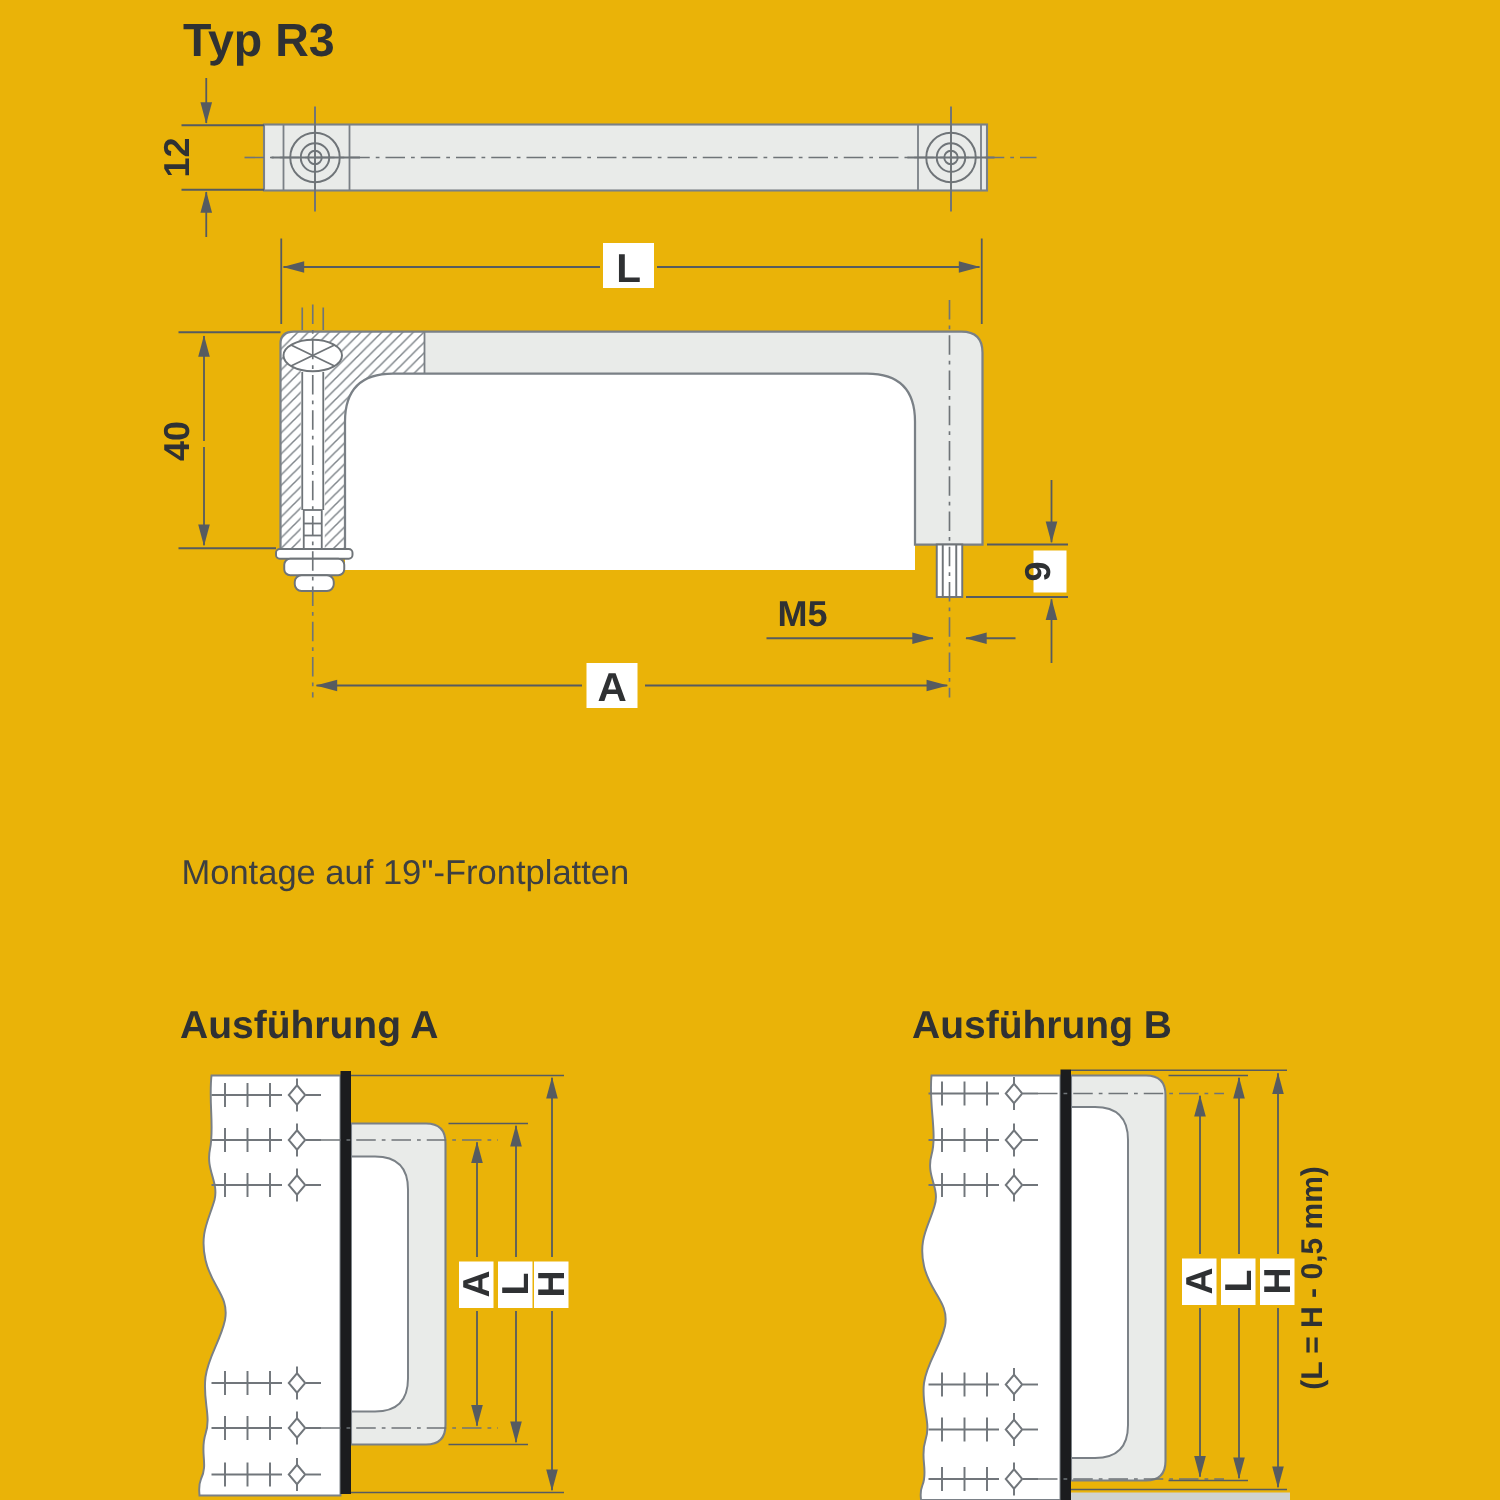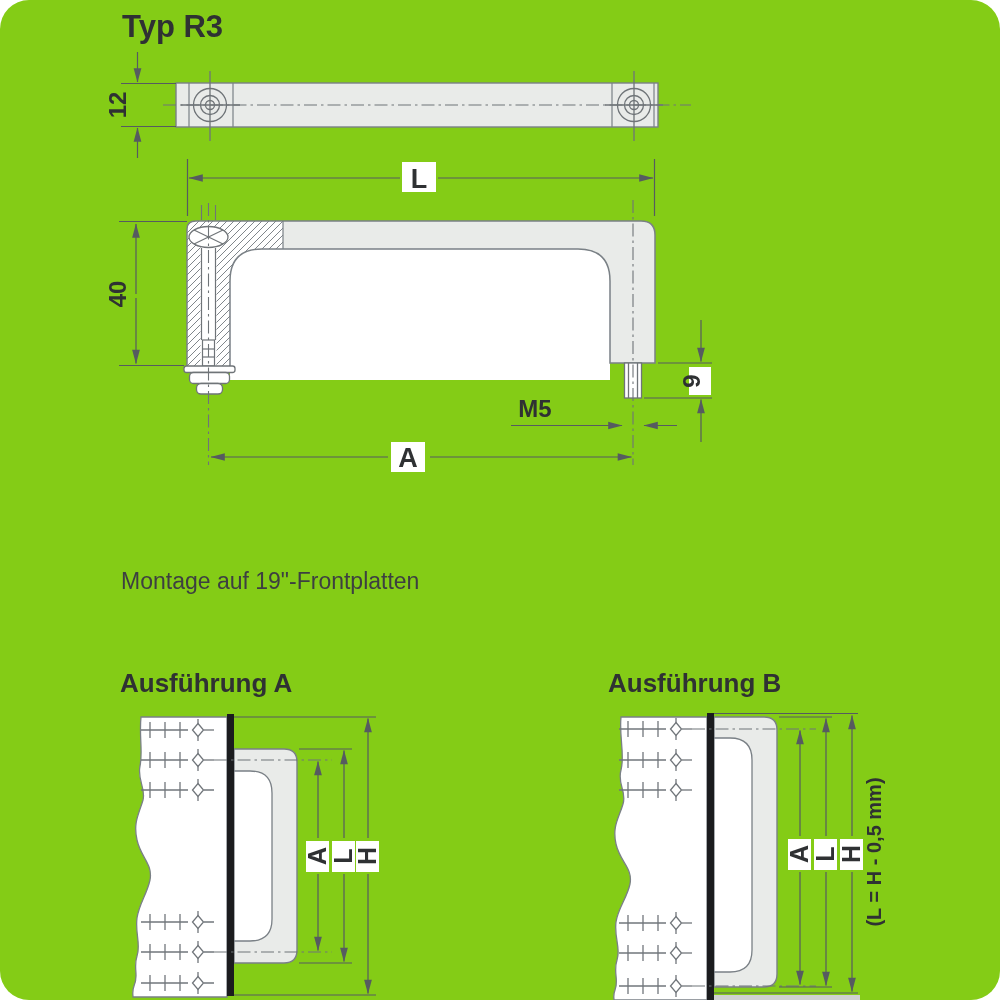--- a/index.html
+++ b/index.html
@@ -1,17 +1,17 @@
 <!DOCTYPE html>
 <html><head>
 <meta charset="utf-8">
 <style>
   html,body{margin:0;padding:0;background:#ffffff;}
-  #stage{position:relative;width:1000px;height:1000px;background:#84cc16;overflow:hidden;
-         font-family:"Liberation Sans", sans-serif;border-radius:29px;}
+  #stage{position:relative;width:1000px;height:1000px;background:#eab308;overflow:hidden;
+         font-family:"Liberation Sans", sans-serif;}
   svg text{font-family:"Liberation Sans", sans-serif;fill:#2f3133;}
   .t-big{font-size:31px;font-weight:bold;}
   .t-note{font-size:23px;font-weight:normal;fill:#3d3f41;}
   .t-head{font-size:26px;font-weight:bold;}
   .t-dim{font-size:27px;font-weight:bold;}
   .t-dim2{font-size:24px;font-weight:bold;}
   .t-dim3{font-size:25px;font-weight:bold;}
   .t-form{font-size:20px;font-weight:bold;}
 </style>
 </head>

